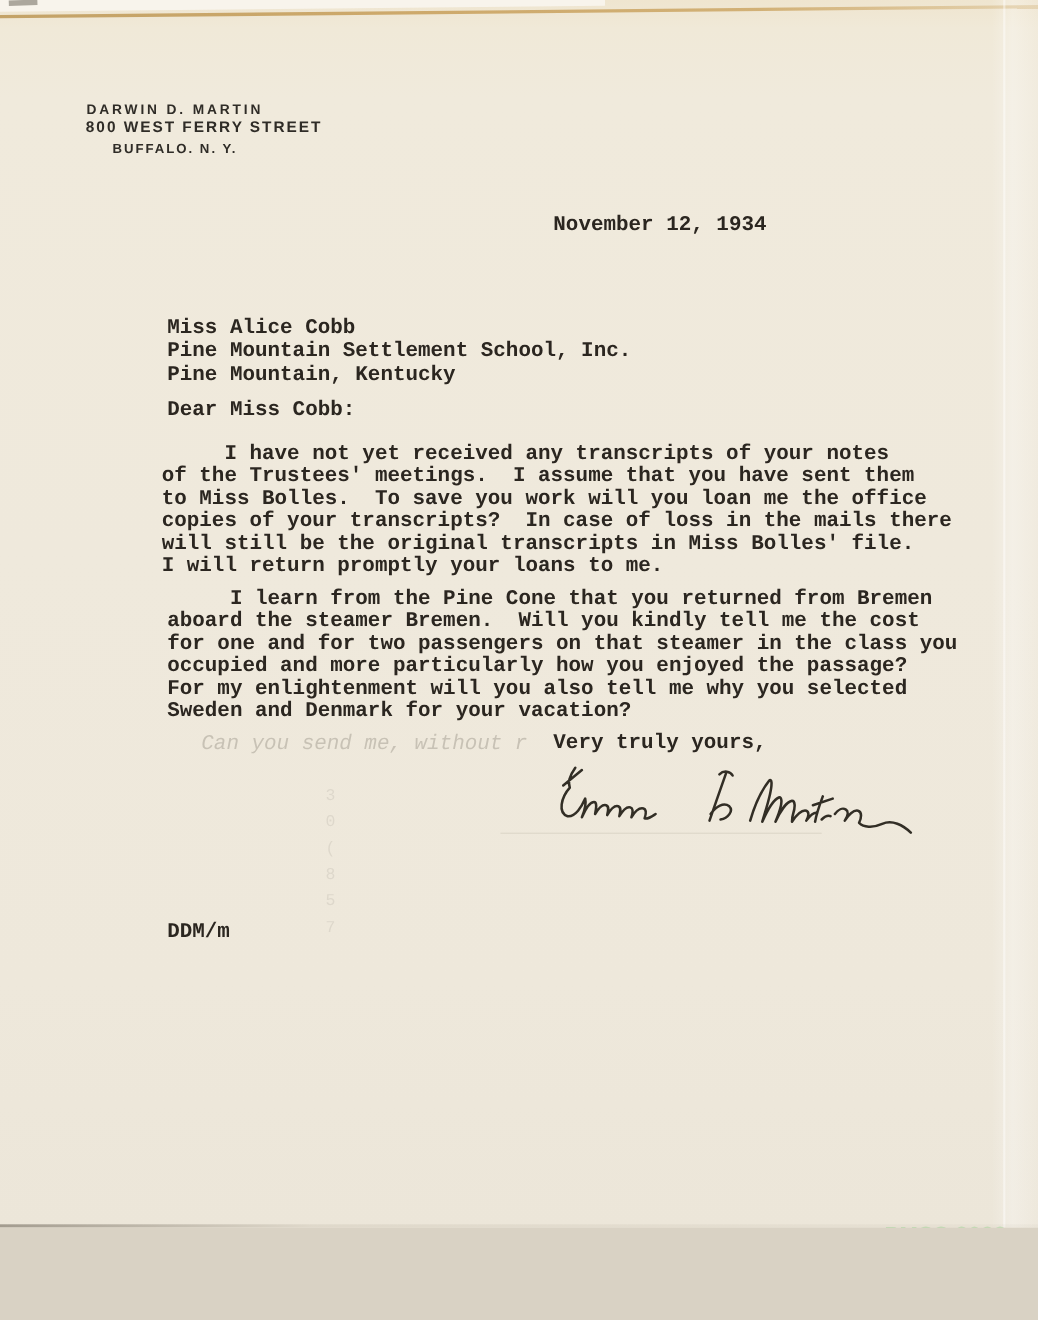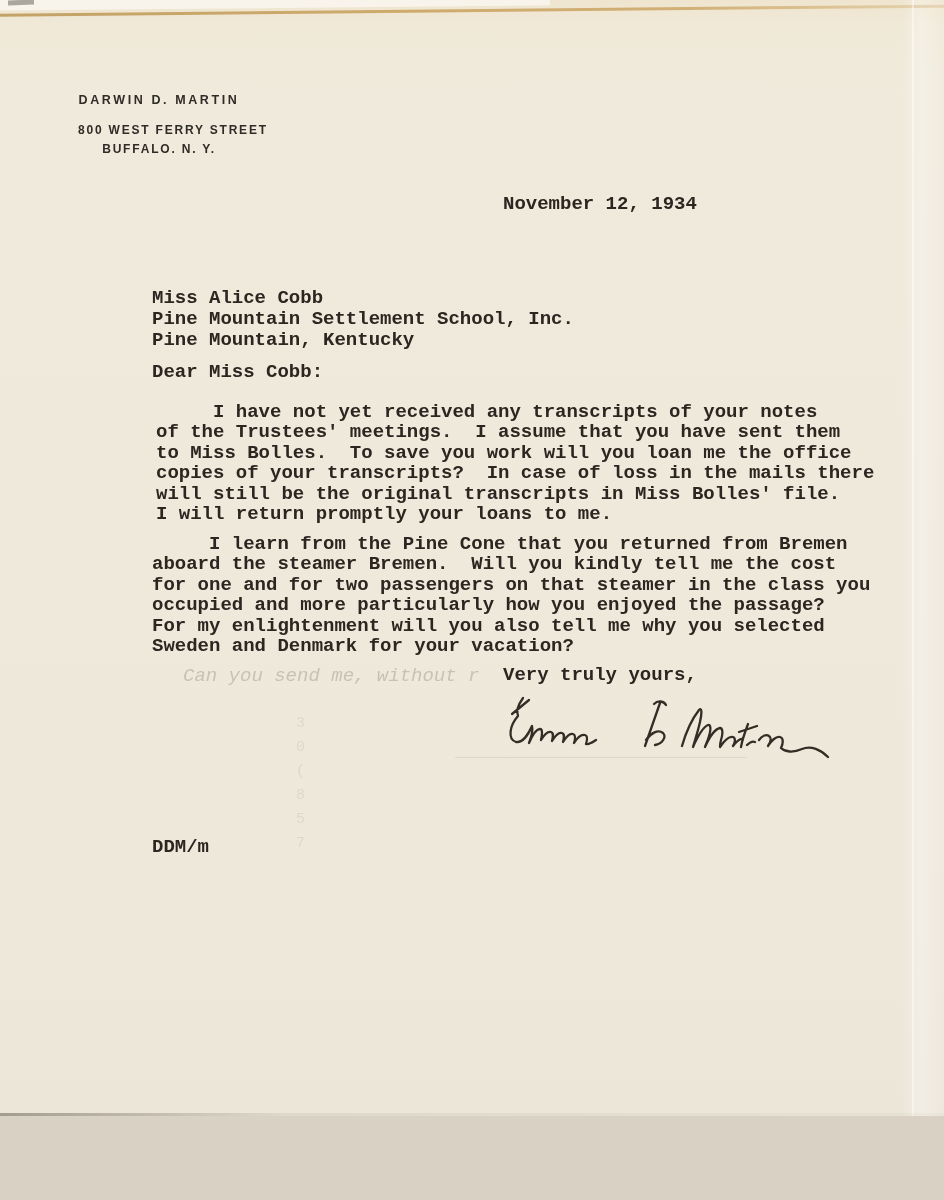--- a/index.html
+++ b/index.html
@@ -50,41 +50,41 @@
 
   
   .letterhead {
     position: absolute; left: 78px; top: 93px; width: 162px;
     text-align: center; color: #2f2c27;
   }
   .letterhead .lh-name {
     font-size: 12.5px; font-weight: bold; letter-spacing: 2.6px; white-space: nowrap;
   }
   .letterhead .lh-street {
-    margin-top: 16px; font-size: 12px; font-weight: bold; letter-spacing: 1.8px; white-space: nowrap;
+    margin-top: 0; font-size: 14px; font-weight: bold; letter-spacing: 1.8px; white-space: nowrap;
   }
   .letterhead .lh-city {
     margin-top: 5px; font-size: 12px; font-weight: bold; letter-spacing: 1.8px; white-space: nowrap;
   }
 
   
   .typed {
     position: absolute;
     font-family: "Liberation Mono", monospace;
     font-weight: bold;
     font-size: 19px;
     line-height: 20.4px;
     color: #2b2620;
     white-space: pre;
     letter-spacing: 0;
   }
   .date-line   { left: 503px; top: 194px; }
   .recipient   { left: 152px; top: 288px; line-height: 21.2px; }
   .salutation  { left: 152px; top: 362px; }
-  .paragraph-1 { left: 156px; top: 402px; }
+  .paragraph-1 { left: 147px; top: 402px; }
   .paragraph-2 { left: 152px; top: 534px; }
   .closing     { left: 503px; top: 665px; }
   .initials    { left: 152px; top: 837px; }
 
   .ghost-line {
     left: 183px; top: 666px;
     color: #8a8478; opacity: 0.38; font-weight: normal; font-style: italic;
   }
   .ghost-column {
     left: 296px; top: 712px;

